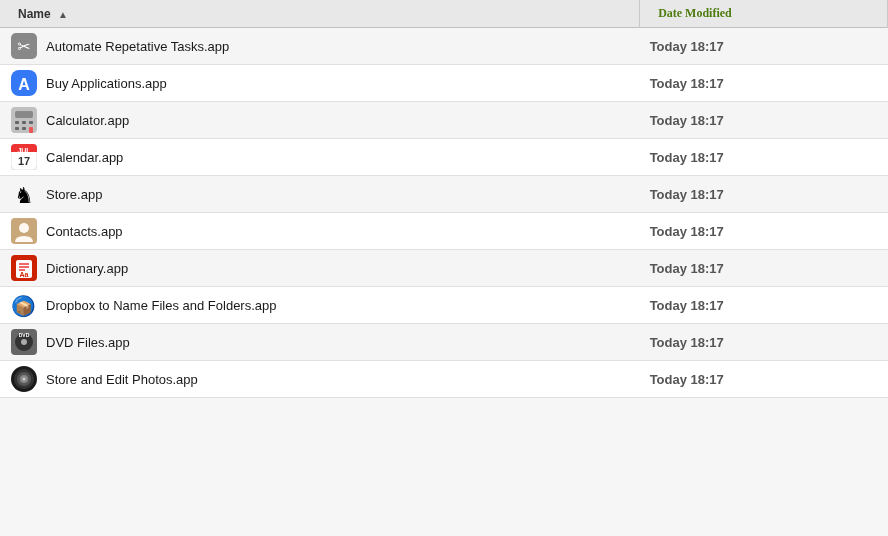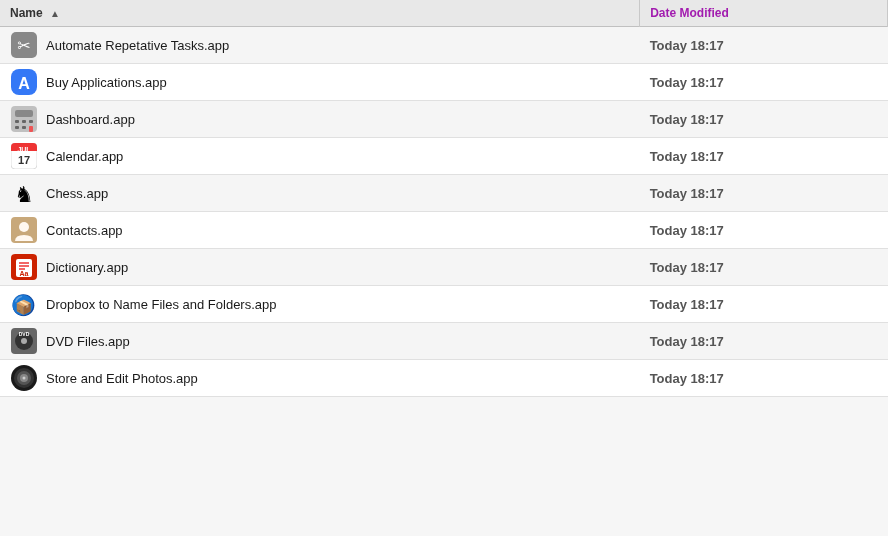--- a/index.html
+++ b/index.html
@@ -23,36 +23,37 @@
     }
 
     .finder-header {
       background: #e8e8e8;
       border-bottom: 1px solid #c0c0c0;
       position: sticky;
       top: 0;
     }
 
     .finder-header th {
-      padding: 6px 10px;
+      padding: 6px 18px;
       text-align: left;
       font-weight: 600;
       font-size: 12px;
       color: #333;
       border-right: 1px solid #c8c8c8;
       user-select: none;
     }
 
     .finder-header th.name-col {
       width: 640px;
     }
 
     .finder-header th.date-col {
       width: 248px;
-      color: #a21caf;
+      color: #4d7c0f;
+      font-family: Liberation Serif, serif;
     }
 
     .sort-arrow {
       display: inline-block;
       margin-left: 4px;
       font-size: 10px;
       color: #555;
     }
 
     .finder-row {
@@ -149,21 +150,21 @@
                 <rect width="26" height="26" rx="4" fill="#c0c0c0"></rect>
                 <rect x="4" y="4" width="18" height="7" rx="2" fill="#888"></rect>
                 <rect x="4" y="14" width="4" height="3" rx="1" fill="#666"></rect>
                 <rect x="11" y="14" width="4" height="3" rx="1" fill="#666"></rect>
                 <rect x="18" y="14" width="4" height="3" rx="1" fill="#666"></rect>
                 <rect x="4" y="20" width="4" height="3" rx="1" fill="#666"></rect>
                 <rect x="11" y="20" width="4" height="3" rx="1" fill="#666"></rect>
                 <rect x="18" y="20" width="4" height="6" rx="1" fill="#e55"></rect>
               </svg>
             </div>
-            <span class="app-name">Dashboard.app</span>
+            <span class="app-name">Calculator.app</span>
           </div>
         </td>
         <td class="date-cell">Today 18:17</td>
       </tr>
       <tr class="finder-row">
         <td>
           <div class="name-cell">
             <div class="app-icon">
               <svg width="26" height="26" viewBox="0 0 26 26">
                 <rect width="26" height="26" rx="4" fill="white" stroke="#ddd"></rect>
@@ -179,21 +180,21 @@
         <td class="date-cell">Today 18:17</td>
       </tr>
       <tr class="finder-row">
         <td>
           <div class="name-cell">
             <div class="app-icon">
               <svg width="26" height="26" viewBox="0 0 26 26">
                 <text x="13" y="22" font-size="22" text-anchor="middle">♞</text>
               </svg>
             </div>
-            <span class="app-name">Chess.app</span>
+            <span class="app-name">Store.app</span>
           </div>
         </td>
         <td class="date-cell">Today 18:17</td>
       </tr>
       <tr class="finder-row">
         <td>
           <div class="name-cell">
             <div class="app-icon">
               <svg width="26" height="26" viewBox="0 0 26 26">
                 <rect width="26" height="26" rx="4" fill="#c8a87a"></rect>

